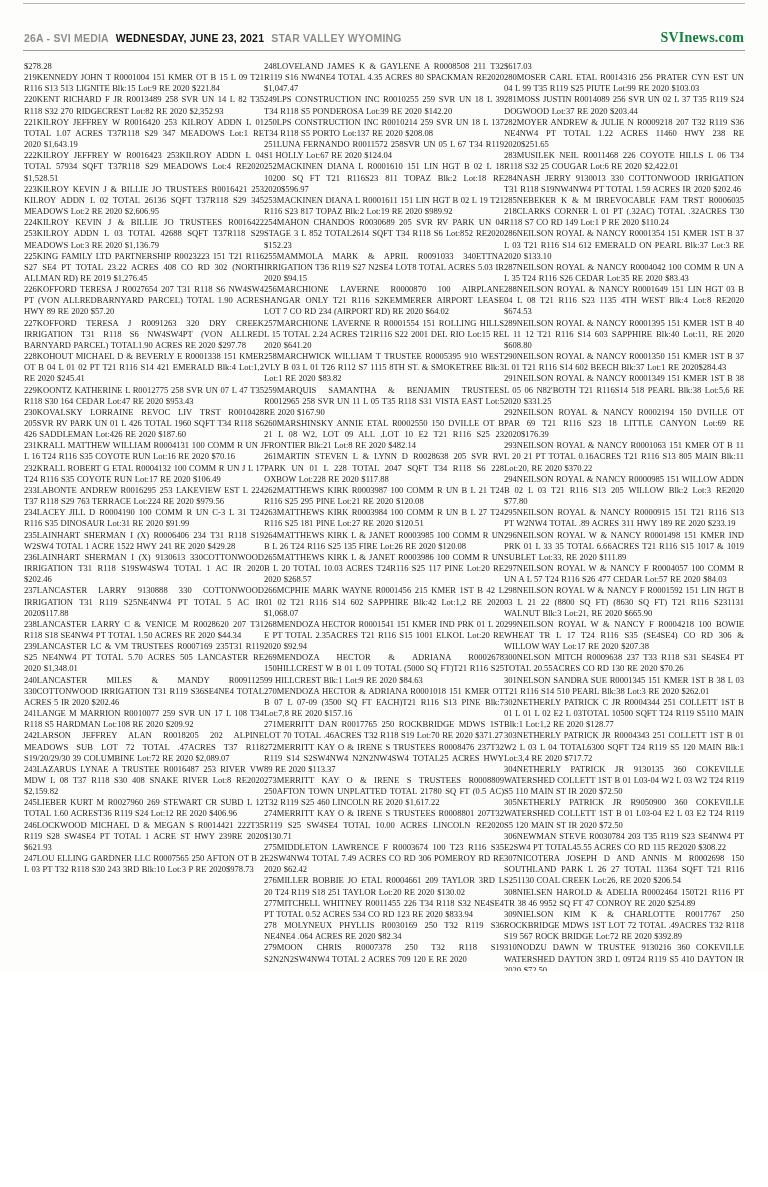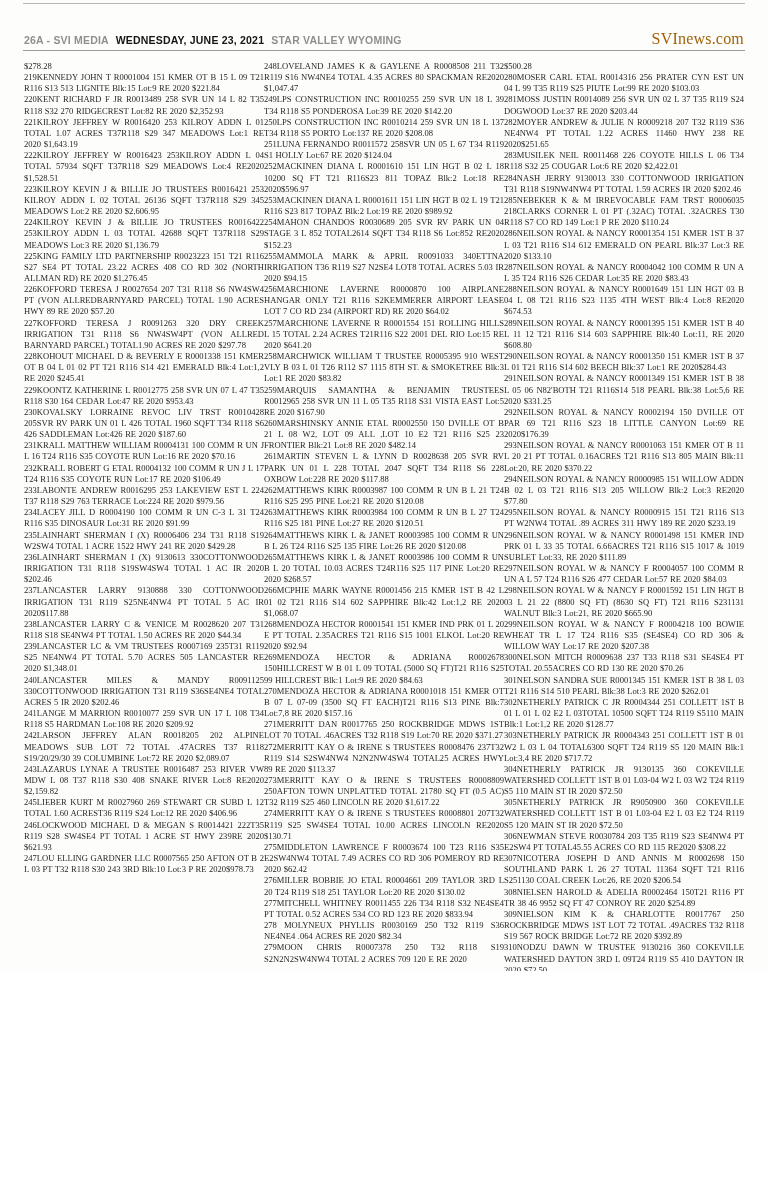--- a/index.html
+++ b/index.html
@@ -17,21 +17,21 @@
   .masthead {
     position:absolute; top:30px; left:24px; right:24px;
     display:flex; justify-content:space-between; align-items:baseline;
     font-family:"Liberation Sans", sans-serif;
     white-space:nowrap;
   }
   .mast-left { font-size:10.5px; font-weight:bold; letter-spacing:.2px; color:#8f8f8f; }
   .mast-left .pub-date { color:#151515; margin:0 4px; }
   .site-name {
     font-family:"Liberation Serif", serif;
-    font-weight:normal; font-size:16px; color:#a16207; letter-spacing:.2px;
+    font-weight:bold; font-size:14px; color:#15803d; letter-spacing:.2px;
   }
   .head-rule {
     position:absolute; top:50px; left:23px; right:23px;
     height:1px; background:#9c9c9c;
   }
   .columns {
     position:absolute; top:61px; left:24px; right:24px; bottom:16px;
     display:flex; 
   }
   .col {
@@ -62,21 +62,21 @@
 
   <div class="columns">
     <div class="col" id="col-0">
         <p class="record">$278.28</p>
         <p class="record">219KENNEDY JOHN T R0001004 151 KMER OT B 15 L 09 T21 R116 S13 513 LIGNITE Blk:15 Lot:9 RE 2020 $221.84</p>
         <p class="record">220KENT RICHARD F JR R0013489 258 SVR UN 14 L 82 T35 R118 S32 270 RIDGECREST Lot:82 RE 2020 $2,352.93</p>
         <p class="record">221KILROY JEFFREY W R0016420 253 KILROY ADDN L 01 TOTAL 1.07 ACRES T37R118 S29 347 MEADOWS Lot:1 RE 2020 $1,643.19</p>
         <p class="record">222KILROY JEFFREY W R0016423 253KILROY ADDN L 04 TOTAL 57934 SQFT T37R118 S29 MEADOWS Lot:4 RE2020 $1,528.51</p>
         <p class="record">223KILROY KEVIN J &amp; BILLIE JO TRUSTEES R0016421 253 KILROY ADDN L 02 TOTAL 26136 SQFT T37R118 S29 345 MEADOWS Lot:2 RE 2020 $2,606.95</p>
         <p class="record">224KILROY KEVIN J &amp; BILLIE JO TRUSTEES R0016422 253KILROY ADDN L 03 TOTAL 42688 SQFT T37R118 S29 MEADOWS Lot:3 RE 2020 $1,136.79</p>
-        <p class="record">225KING FAMILY LTD PARTNERSHIP R0023223 151 T21 R116 S27 SE4 PT TOTAL 23.22 ACRES 408 CO RD 302 (NORTH ALLMAN RD) RE 2020 $1,276.45</p>
+        <p class="record">225KING FAMILY LTD PARTNERSHIP R0023223 151 T21 R116 S27 SE4 PT TOTAL 23.22 ACRES 408 CO RD 302 (NORTH ALLMAN RD) RE 2019 $1,276.45</p>
         <p class="record">226KOFFORD TERESA J R0027654 207 T31 R118 S6 NW4SW4 PT (VON ALLREDBARNYARD PARCEL) TOTAL 1.90 ACRES HWY 89 RE 2020 $57.20</p>
         <p class="record">227KOFFORD TERESA J R0091263 320 DRY CREEK IRRIGATION T31 R118 S6 NW4SW4PT (VON ALLRED BARNYARD PARCEL) TOTAL1.90 ACRES RE 2020 $297.78</p>
         <p class="record">228KOHOUT MICHAEL D &amp; BEVERLY E R0001338 151 KMER OT B 04 L 01 02 PT T21 R116 S14 421 EMERALD Blk:4 Lot:1,2 RE 2020 $245.41</p>
         <p class="record">229KOONTZ KATHERINE L R0012775 258 SVR UN 07 L 47 T35 R118 S30 164 CEDAR Lot:47 RE 2020 $953.43</p>
         <p class="record">230KOVALSKY LORRAINE REVOC LIV TRST R0010428 205SVR RV PARK UN 01 L 426 TOTAL 1960 SQFT T34 R118 S6 426 SADDLEMAN Lot:426 RE 2020 $187.60</p>
         <p class="record">231KRALL MATTHEW WILLIAM R0004131 100 COMM R UN J L 16 T24 R116 S35 COYOTE RUN Lot:16 RE 2020 $70.16</p>
         <p class="record">232KRALL ROBERT G ETAL R0004132 100 COMM R UN J L 17 T24 R116 S35 COYOTE RUN Lot:17 RE 2020 $106.49</p>
         <p class="record">233LABONTE ANDREW R0016295 253 LAKEVIEW EST L 224 T37 R118 S29 763 TERRACE Lot:224 RE 2020 $979.56</p>
         <p class="record">234LACEY JILL D R0004190 100 COMM R UN C-3 L 31 T24 R116 S35 DINOSAUR Lot:31 RE 2020 $91.99</p>
         <p class="record">235LAINHART SHERMAN I (X) R0006406 234 T31 R118 S19 W2SW4 TOTAL 1 ACRE 1522 HWY 241 RE 2020 $429.28</p>
@@ -119,21 +119,21 @@
         <p class="record">272MERRITT KAY O &amp; IRENE S TRUSTEES R0008476 237T32 R119 S14 S2SW4NW4 N2N2NW4SW4 TOTAL25 ACRES HWY 89 RE 2020 $113.37</p>
         <p class="record">273MERRITT KAY O &amp; IRENE S TRUSTEES R0008809 250AFTON TOWN UNPLATTED TOTAL 21780 SQ FT (0.5 AC) T32 R119 S25 460 LINCOLN RE 2020 $1,617.22</p>
         <p class="record">274MERRITT KAY O &amp; IRENE S TRUSTEES R0008801 207T32 R119 S25 SW4SE4 TOTAL 10.00 ACRES LINCOLN RE2020 $130.71</p>
         <p class="record">275MIDDLETON LAWRENCE F R0003674 100 T23 R116 S35 E2SW4NW4 TOTAL 7.49 ACRES CO RD 306 POMEROY RD RE 2020 $62.42</p>
         <p class="record">276MILLER BOBBIE JO ETAL R0004661 209 TAYLOR 3RD L 20 T24 R119 S18 251 TAYLOR Lot:20 RE 2020 $130.02</p>
         <p class="record">277MITCHELL WHITNEY R0011455 226 T34 R118 S32 NE4SE4 PT TOTAL 0.52 ACRES 534 CO RD 123 RE 2020 $833.94</p>
         <p class="record">278 MOLYNEUX PHYLLIS R0030169 250 T32 R119 S36 NE4NE4 .064 ACRES RE 2020 $82.34</p>
         <p class="record">279MOON CHRIS R0007378 250 T32 R118 S19 S2N2N2SW4NW4 TOTAL 2 ACRES 709 120 E RE 2020</p>
       </div>
     <div class="col" id="col-2">
-        <p class="record">$500.28</p>
+        <p class="record">$617.03</p>
         <p class="record">280MOSER CARL ETAL R0014316 256 PRATER CYN EST UN 04 L 99 T35 R119 S25 PIUTE Lot:99 RE 2020 $103.03</p>
         <p class="record">281MOSS JUSTIN R0014089 256 SVR UN 02 L 37 T35 R119 S24 DOGWOOD Lot:37 RE 2020 $203.44</p>
         <p class="record">282MOYER ANDREW &amp; JULIE N R0009218 207 T32 R119 S36 NE4NW4 PT TOTAL 1.22 ACRES 11460 HWY 238 RE 2020$251.65</p>
         <p class="record">283MUSILEK NEIL R0011468 226 COYOTE HILLS L 06 T34 R118 S32 25 COUGAR Lot:6 RE 2020 $2,422.01</p>
         <p class="record">284NASH JERRY 9130013 330 COTTONWOOD IRRIGATION T31 R118 S19NW4NW4 PT TOTAL 1.59 ACRES IR 2020 $202.46</p>
         <p class="record">285NEBEKER K &amp; M IRREVOCABLE FAM TRST R0006035 218CLARKS CORNER L 01 PT (.32AC) TOTAL .32ACRES T30 R118 S7 CO RD 149 Lot:1 P RE 2020 $110.24</p>
         <p class="record">286NEILSON ROYAL &amp; NANCY R0001354 151 KMER 1ST B 37 L 03 T21 R116 S14 612 EMERALD ON PEARL Blk:37 Lot:3 RE 2020 $133.10</p>
         <p class="record">287NEILSON ROYAL &amp; NANCY R0004042 100 COMM R UN A L 35 T24 R116 S26 CEDAR Lot:35 RE 2020 $83.43</p>
         <p class="record">288NEILSON ROYAL &amp; NANCY R0001649 151 LIN HGT 03 B 04 L 08 T21 R116 S23 1135 4TH WEST Blk:4 Lot:8 RE2020 $674.53</p>
         <p class="record">289NEILSON ROYAL &amp; NANCY R0001395 151 KMER 1ST B 40 L 11 12 T21 R116 S14 603 SAPPHIRE Blk:40 Lot:11, RE 2020 $608.80</p>

